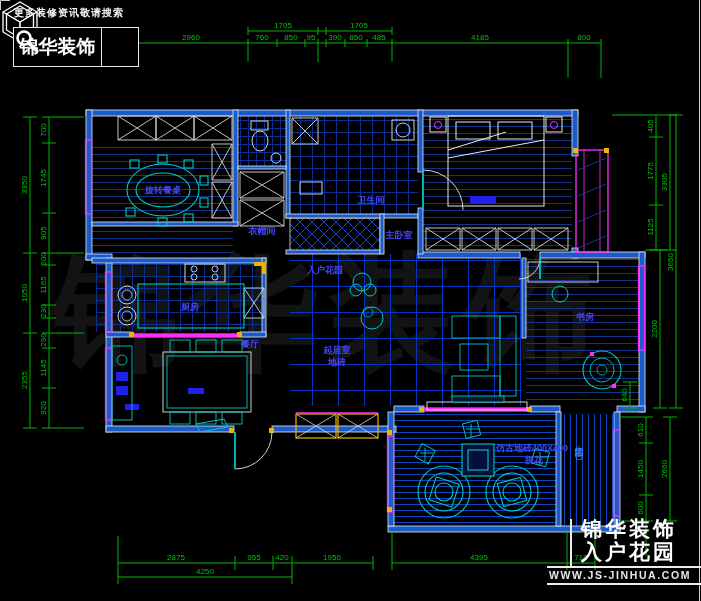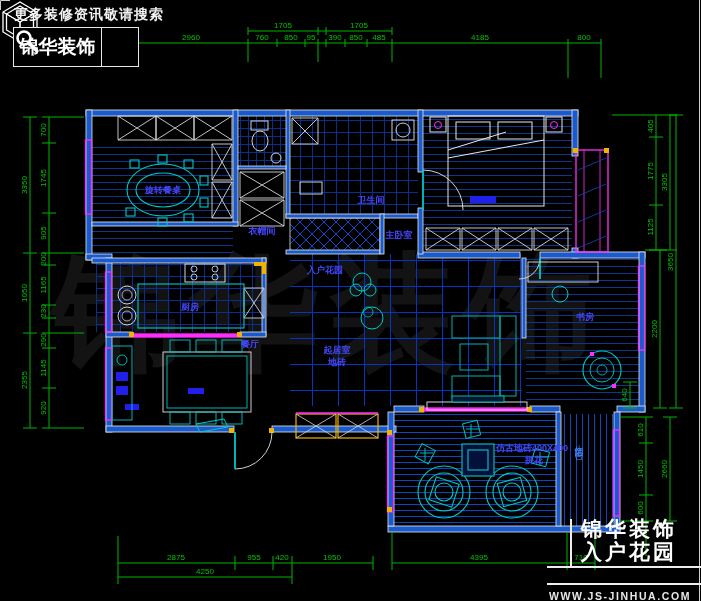--- a/index.html
+++ b/index.html
@@ -3,34 +3,34 @@
 <meta charset="utf-8">
 <style>
   html,body{margin:0;padding:0;background:#000;}
   .stage{position:relative;width:701px;height:601px;background:#000;overflow:hidden;
          font-family:"Liberation Sans",sans-serif;}
   .stage svg{display:block;position:absolute;left:0;top:0;z-index:2;}
   .wm{position:absolute;left:52px;top:228px;width:620px;z-index:1;
       font-family:"Liberation Serif",serif;font-weight:700;font-size:128px;
       letter-spacing:10px;color:rgba(150,150,150,0.13);white-space:nowrap;}
   .hdr-tagline{position:absolute;left:14px;top:6px;z-index:3;color:#f2f2f2;
-      font-size:14px;font-weight:700;letter-spacing:1px;text-align:right;}
+      font-size:10px;font-weight:700;letter-spacing:1px;text-align:right;}
   .hdr-box{position:absolute;left:13px;top:27px;width:124px;height:38px;z-index:3;
       border:1.5px solid #e8e8e8;display:flex;align-items:stretch;background:#000;}
   .hdr-brand{flex:1;display:flex;align-items:center;justify-content:center;
       color:#fff;font-family:"Liberation Serif",serif;font-weight:700;font-size:19px;}
   .hdr-iconcell{width:36px;border-left:1.5px solid #e8e8e8;display:flex;
       align-items:center;justify-content:center;}
   .brand-vline{position:absolute;left:570px;top:519px;width:2px;height:48px;background:#ededed;z-index:3;}
   .brand-name{position:absolute;left:581px;top:518px;z-index:3;color:#fff;
       font-family:"Liberation Serif",serif;font-weight:700;font-size:21px;letter-spacing:3px;line-height:23px;}
   .brand-rule1{position:absolute;left:547px;top:566px;width:154px;height:2px;background:#ededed;z-index:3;}
   .brand-rule2{position:absolute;left:547px;top:583px;width:154px;height:2px;background:#ededed;z-index:3;}
   .brand-url{position:absolute;left:549px;top:569px;z-index:3;color:#e8e8e8;
-      font-size:10.5px;font-weight:700;letter-spacing:1.6px;margin-top:21px;}
+      font-size:10.5px;font-weight:700;letter-spacing:1.6px;}
   .cube{position:absolute;left:535px;top:521px;z-index:3;}
   .vtext{position:absolute;left:572px;top:438px;z-index:3;color:#3f86ff;font-size:9px;
       letter-spacing:2px;writing-mode:vertical-rl;text-orientation:upright;}
   text{font-family:"Liberation Sans",sans-serif;}
   .dimt{fill:#00c400;font-size:8px;}
   .lbl{fill:#4646ff;font-size:9px;font-weight:700;}
 </style>
 </head>
 <body>
 

